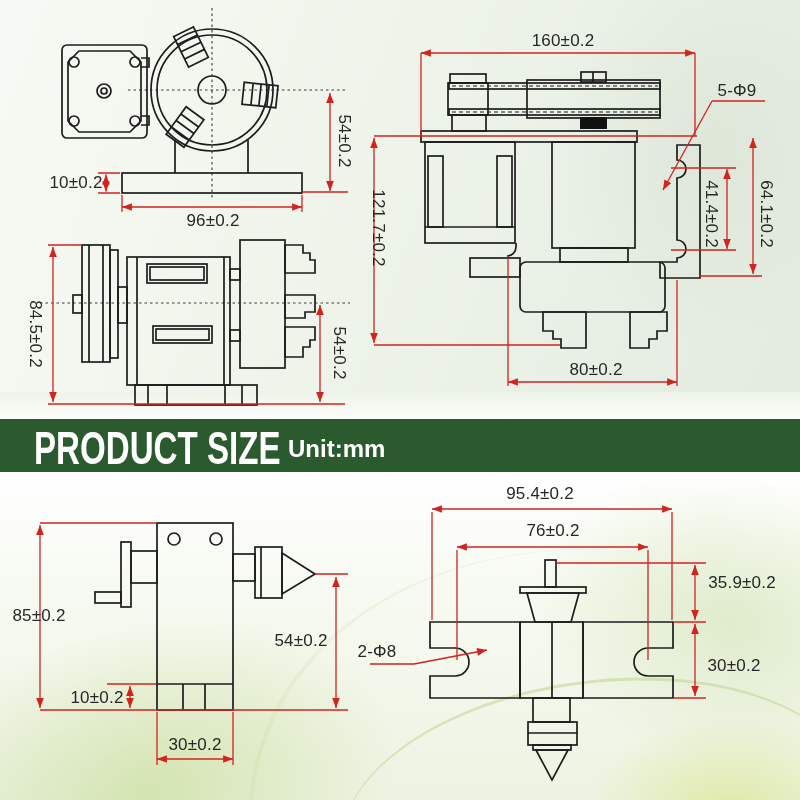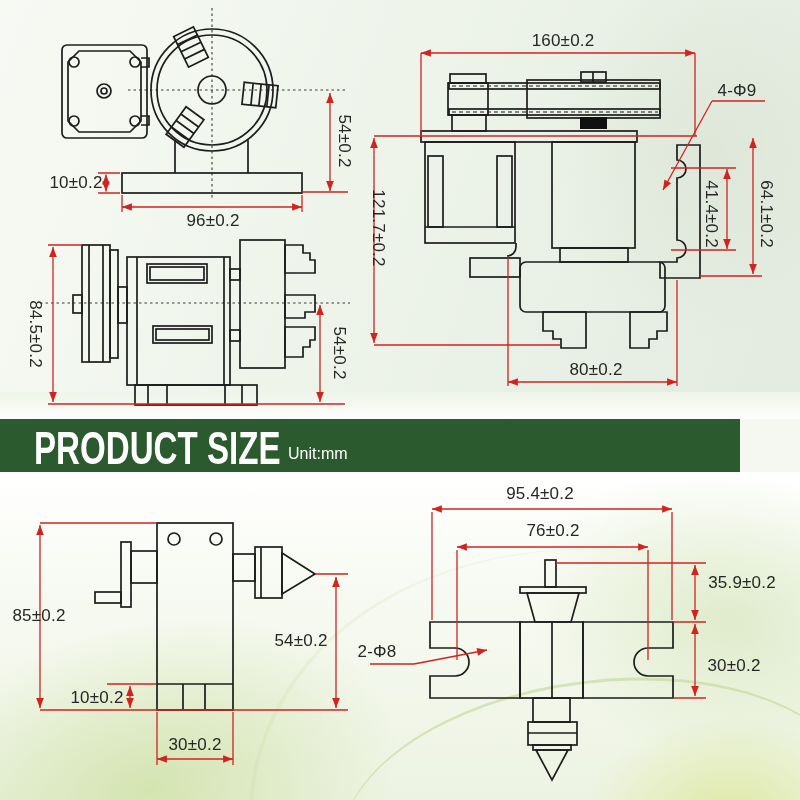--- a/index.html
+++ b/index.html
@@ -17,26 +17,26 @@
   .sw-b{left:510px;top:460px;width:440px;height:320px;transform:rotate(12deg);
     background:radial-gradient(ellipse at 50% 50%,rgba(214,230,188,.7),rgba(214,230,188,0) 65%)}
   .sw-e{left:560px;top:700px;width:340px;height:220px;
     background:radial-gradient(ellipse at 50% 50%,rgba(219,231,153,.8),rgba(219,231,153,0) 60%)}
   .sw-c{left:240px;top:560px;width:820px;height:620px;transform:rotate(18deg);
     border-bottom:4px solid rgba(190,213,140,.45);border-left:4px solid rgba(190,213,140,.15)}
   .sw-d{left:340px;top:680px;width:520px;height:280px;transform:rotate(-7deg);
     border-top:3px solid rgba(186,210,135,.5)}
   .sw-f{left:540px;top:-60px;width:340px;height:420px;
     background:radial-gradient(ellipse at 50% 50%,rgba(210,222,202,.45),rgba(210,222,202,0) 65%)}
-  .banner{position:absolute;left:0;top:419px;width:740px;height:53px;background:#2c5a2f}
+  .banner{position:absolute;left:0;top:419px;width:800px;height:53px;background:#2c5a2f}
   .banner-title{position:absolute;left:34px;bottom:4px;color:#fff;font-weight:bold;
     font-size:46px;line-height:.82;letter-spacing:0;
     transform:scaleX(.72);transform-origin:left bottom;white-space:nowrap}
-  .banner-unit{position:absolute;left:288px;bottom:9px;color:#fff;font-weight:normal;
-    font-size:16px;white-space:nowrap}
+  .banner-unit{position:absolute;left:288px;bottom:9px;color:#fff;font-weight:bold;
+    font-size:24px;white-space:nowrap}
   svg.draw{position:absolute;left:0;top:0;width:800px;height:800px}
   .blk{stroke:#1d1d1d;stroke-width:1.7;fill:none;stroke-linejoin:miter}
   .blkf{fill:#111;stroke:none}
   .cl{stroke:#3a3a3a;stroke-width:1.1;fill:none;stroke-dasharray:2.5 3}
   .red{stroke:#d2231f;stroke-width:1.3;fill:none}
   .teeth{stroke:#1d1d1d;stroke-width:1.2;fill:none;stroke-dasharray:4 3}
   .lbl{position:absolute;color:#272727;font-size:17px;white-space:nowrap;
     transform:translate(-50%,-50%);letter-spacing:.2px}
   .lbl.v{transform:translate(-50%,-50%) rotate(90deg)}
 </style>
@@ -235,21 +235,21 @@
       <line x1="414" y1="664" x2="487" y2="650" marker-end="url(#ar)"></line>
     </g>
   </g>
 </svg>
 
 <div class="lbl" style="left:76px;top:183px">10±0.2</div>
 <div class="lbl" style="left:213px;top:221px">96±0.2</div>
 <div class="lbl v" style="left:344px;top:141px">54±0.2</div>
 
 <div class="lbl" style="left:563px;top:41px">160±0.2</div>
-<div class="lbl" style="left:737px;top:91px">4-Φ9</div>
+<div class="lbl" style="left:737px;top:91px">5-Φ9</div>
 <div class="lbl v" style="left:378px;top:228px">121.7±0.2</div>
 <div class="lbl v" style="left:711px;top:214px">41.4±0.2</div>
 <div class="lbl v" style="left:766px;top:214px">64.1±0.2</div>
 <div class="lbl" style="left:596px;top:370px">80±0.2</div>
 
 <div class="lbl v" style="left:35px;top:334px">84.5±0.2</div>
 <div class="lbl v" style="left:339px;top:353px">54±0.2</div>
 
 <div class="lbl" style="left:39px;top:616px">85±0.2</div>
 <div class="lbl" style="left:301px;top:641px">54±0.2</div>

